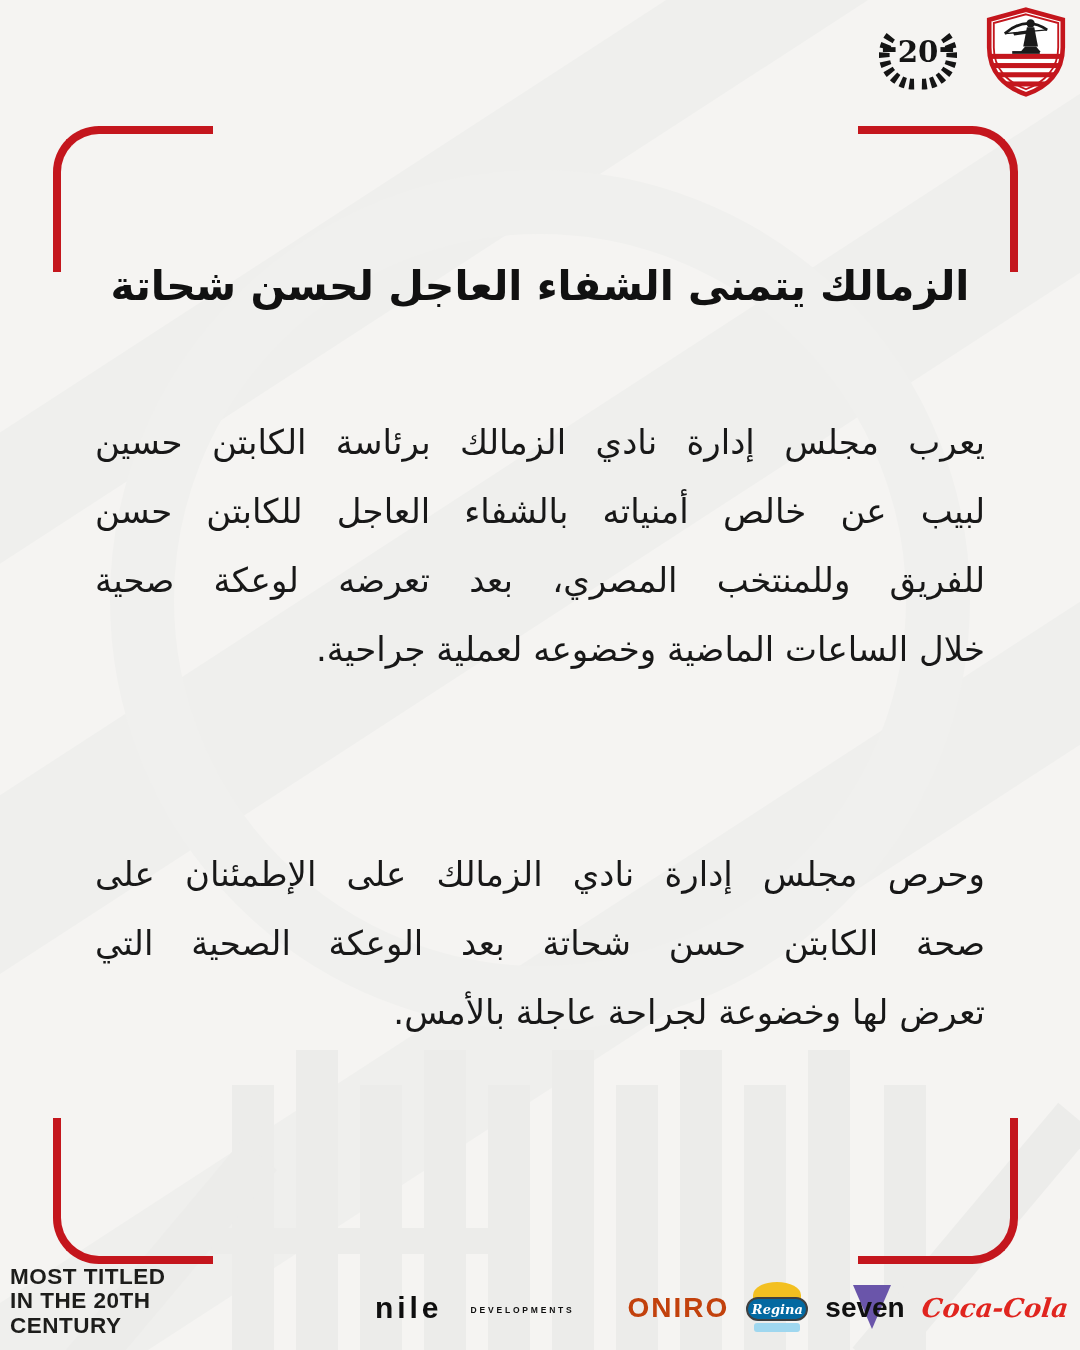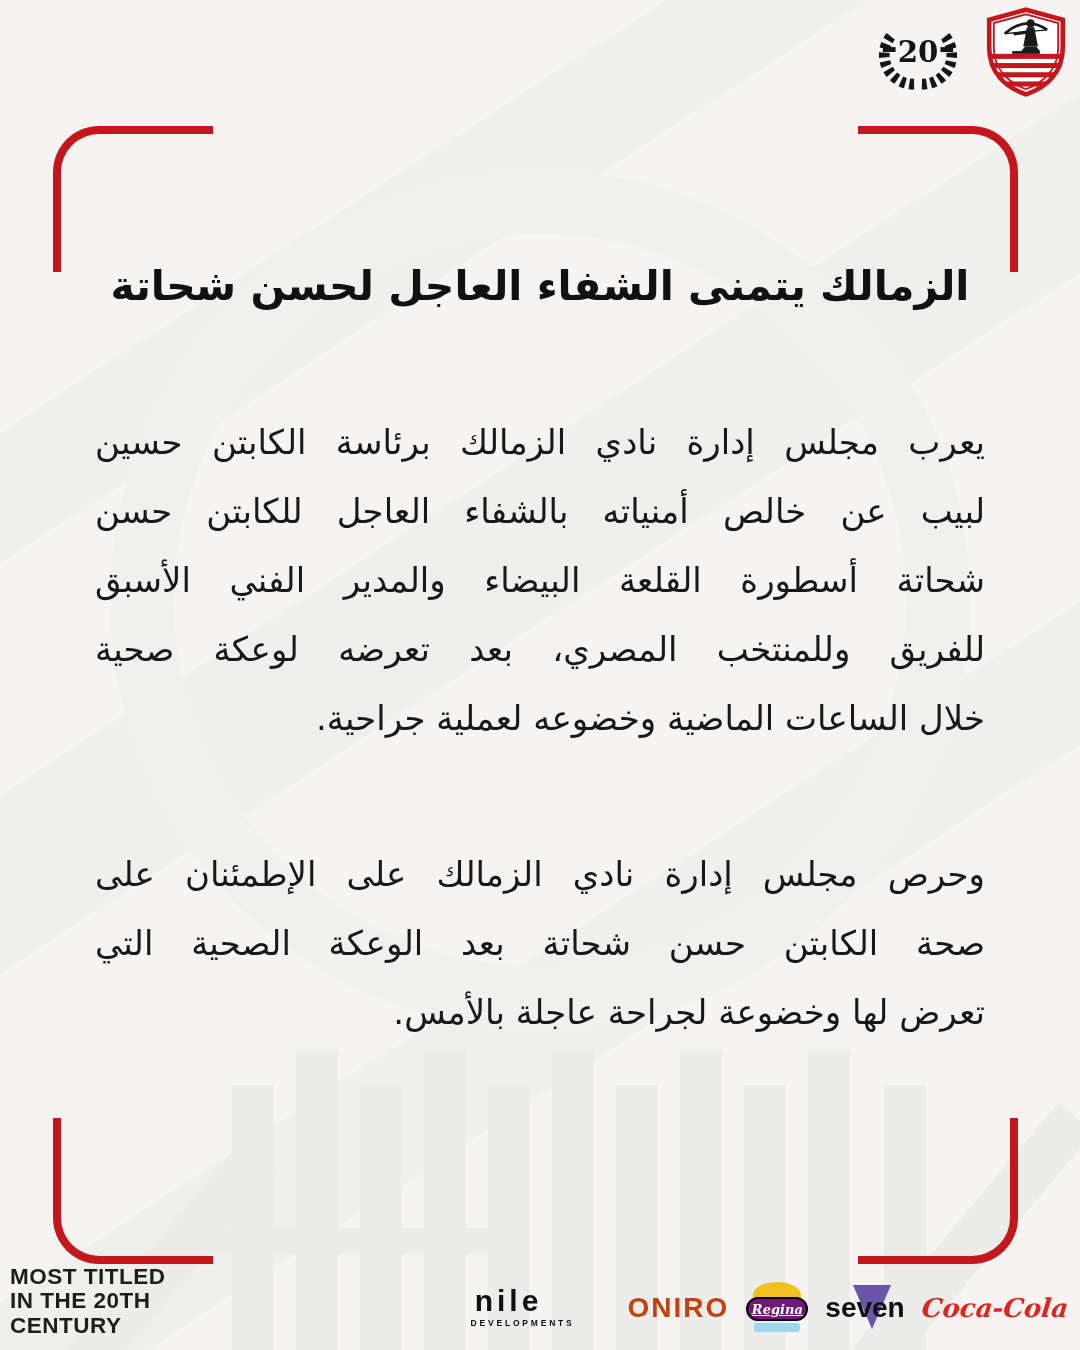--- a/index.html
+++ b/index.html
@@ -52,30 +52,30 @@
   .tagline{
     position:absolute;left:10px;bottom:12px;z-index:3;
     font-family:"Liberation Sans", sans-serif;
     font-weight:800;font-size:22.5px;line-height:24.5px;
     letter-spacing:0.5px;color:#1d1d1b;text-transform:uppercase;
   }
   .sponsors{
     position:absolute;right:12px;bottom:16px;z-index:3;
     display:flex;align-items:center;gap:17px;height:52px;
   }
-  .sp-nile{display:flex;flex-direction:column;align-items:center;}
+  .sp-nile{display:flex;flex-direction:row;align-items:center;}
   .sp-nile .name{font:800 30px/26px "Liberation Sans", sans-serif;letter-spacing:4px;color:#0f0f0f;}
   .sp-nile .sub{font:700 8.5px "Liberation Sans", sans-serif;letter-spacing:2.8px;color:#0f0f0f;margin-top:4px;padding-left:28px;}
   .sp-oniro{font:900 28px "Liberation Sans", sans-serif;letter-spacing:2px;color:#c2410c;margin-left:36px;}
   .sp-regina{position:relative;width:62px;height:52px;}
   .sp-regina .burst{position:absolute;top:0;left:7px;width:48px;height:26px;background:#f3c021;border-radius:55% 55% 45% 45%;}
   .sp-regina .oval{
-    position:absolute;top:15px;left:0;width:62px;height:24px;background:#701a75;
-    border:2px solid #000000;border-radius:12px;display:flex;align-items:center;justify-content:center;
-    color:#fff;font:italic bold 13px "DejaVu Serif", serif;text-decoration:underline;
+    position:absolute;top:15px;left:0;width:62px;height:24px;background:#0369a1;
+    border:2px solid #404040;border-radius:12px;display:flex;align-items:center;justify-content:center;
+    color:#fff;font:italic bold 13px "DejaVu Serif", serif;
   }
   .sp-regina .band{position:absolute;bottom:2px;left:8px;width:46px;height:9px;background:#9fd7ef;border-radius:3px;}
   .sp-seven{position:relative;height:52px;display:flex;align-items:center;}
   .sp-seven .tri{
     position:absolute;left:28px;top:3px;width:0;height:0;
     border-left:19px solid transparent;border-right:19px solid transparent;
     border-top:44px solid #6a55aa;
   }
   .sp-seven .name{position:relative;font:700 28px "Liberation Sans", sans-serif;color:#101010;}
   .sp-coke .name{font:italic 700 26px "DejaVu Serif", serif;color:#e0251f;display:inline-block;transform:skewX(-6deg);white-space:nowrap;}
@@ -140,21 +140,20 @@
 <div class="bk tl"></div>
 <div class="bk tr"></div>
 <div class="bk bl"></div>
 <div class="bk br"></div>
 
 <h1 class="title">الزمالك يتمنى الشفاء العاجل لحسن شحاتة</h1>
 
 <div class="para p1">
   <span class="jline">يعرب مجلس إدارة نادي الزمالك برئاسة الكابتن حسين</span>
   <span class="jline">لبيب عن خالص أمنياته بالشفاء العاجل للكابتن حسن</span>
-  <span class="jline">شحاتة أسطورة القلعة البيضاء والمدير الفني الأسبق</span>
   <span class="jline">للفريق وللمنتخب المصري، بعد تعرضه لوعكة صحية</span>
   <span class="jline last">خلال الساعات الماضية وخضوعه لعملية جراحية.</span>
 </div>
 
 <div class="para p2">
   <span class="jline">وحرص مجلس إدارة نادي الزمالك على الإطمئنان على</span>
   <span class="jline">صحة الكابتن حسن شحاتة بعد الوعكة الصحية التي</span>
   <span class="jline last">تعرض لها وخضوعة لجراحة عاجلة بالأمس.</span>
 </div>
 

